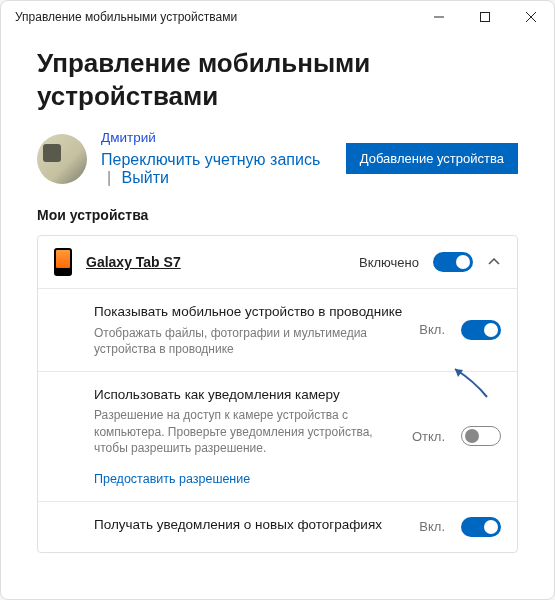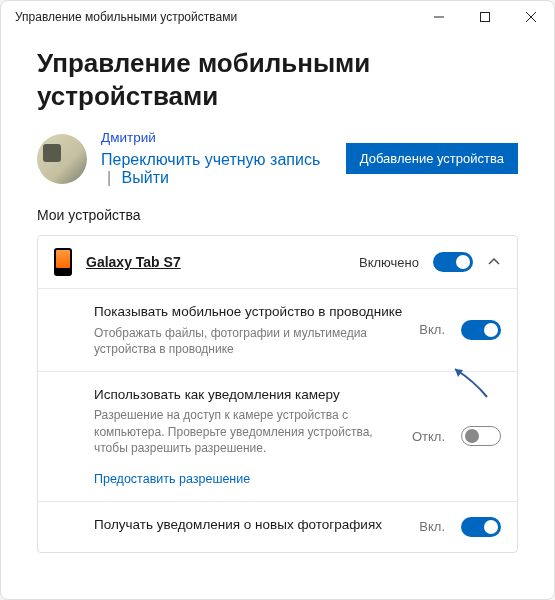--- a/index.html
+++ b/index.html
@@ -84,21 +84,21 @@
   background: #0067c0;
   color: #fff;
   border: none;
   border-radius: 0;
   padding: 8px 14px;
   font-size: 13px;
   cursor: pointer;
 }
 h2 {
   font-size: 14px;
-  font-weight: 400;
+  font-weight: 700;
   color:#1a1a1a;
   margin-bottom: 12px;
 }
 .device-card {
   border: 1px solid #e0e0e0;
   border-radius: 4px;
 }
 .device-header {
   display:flex;
   align-items:center;

